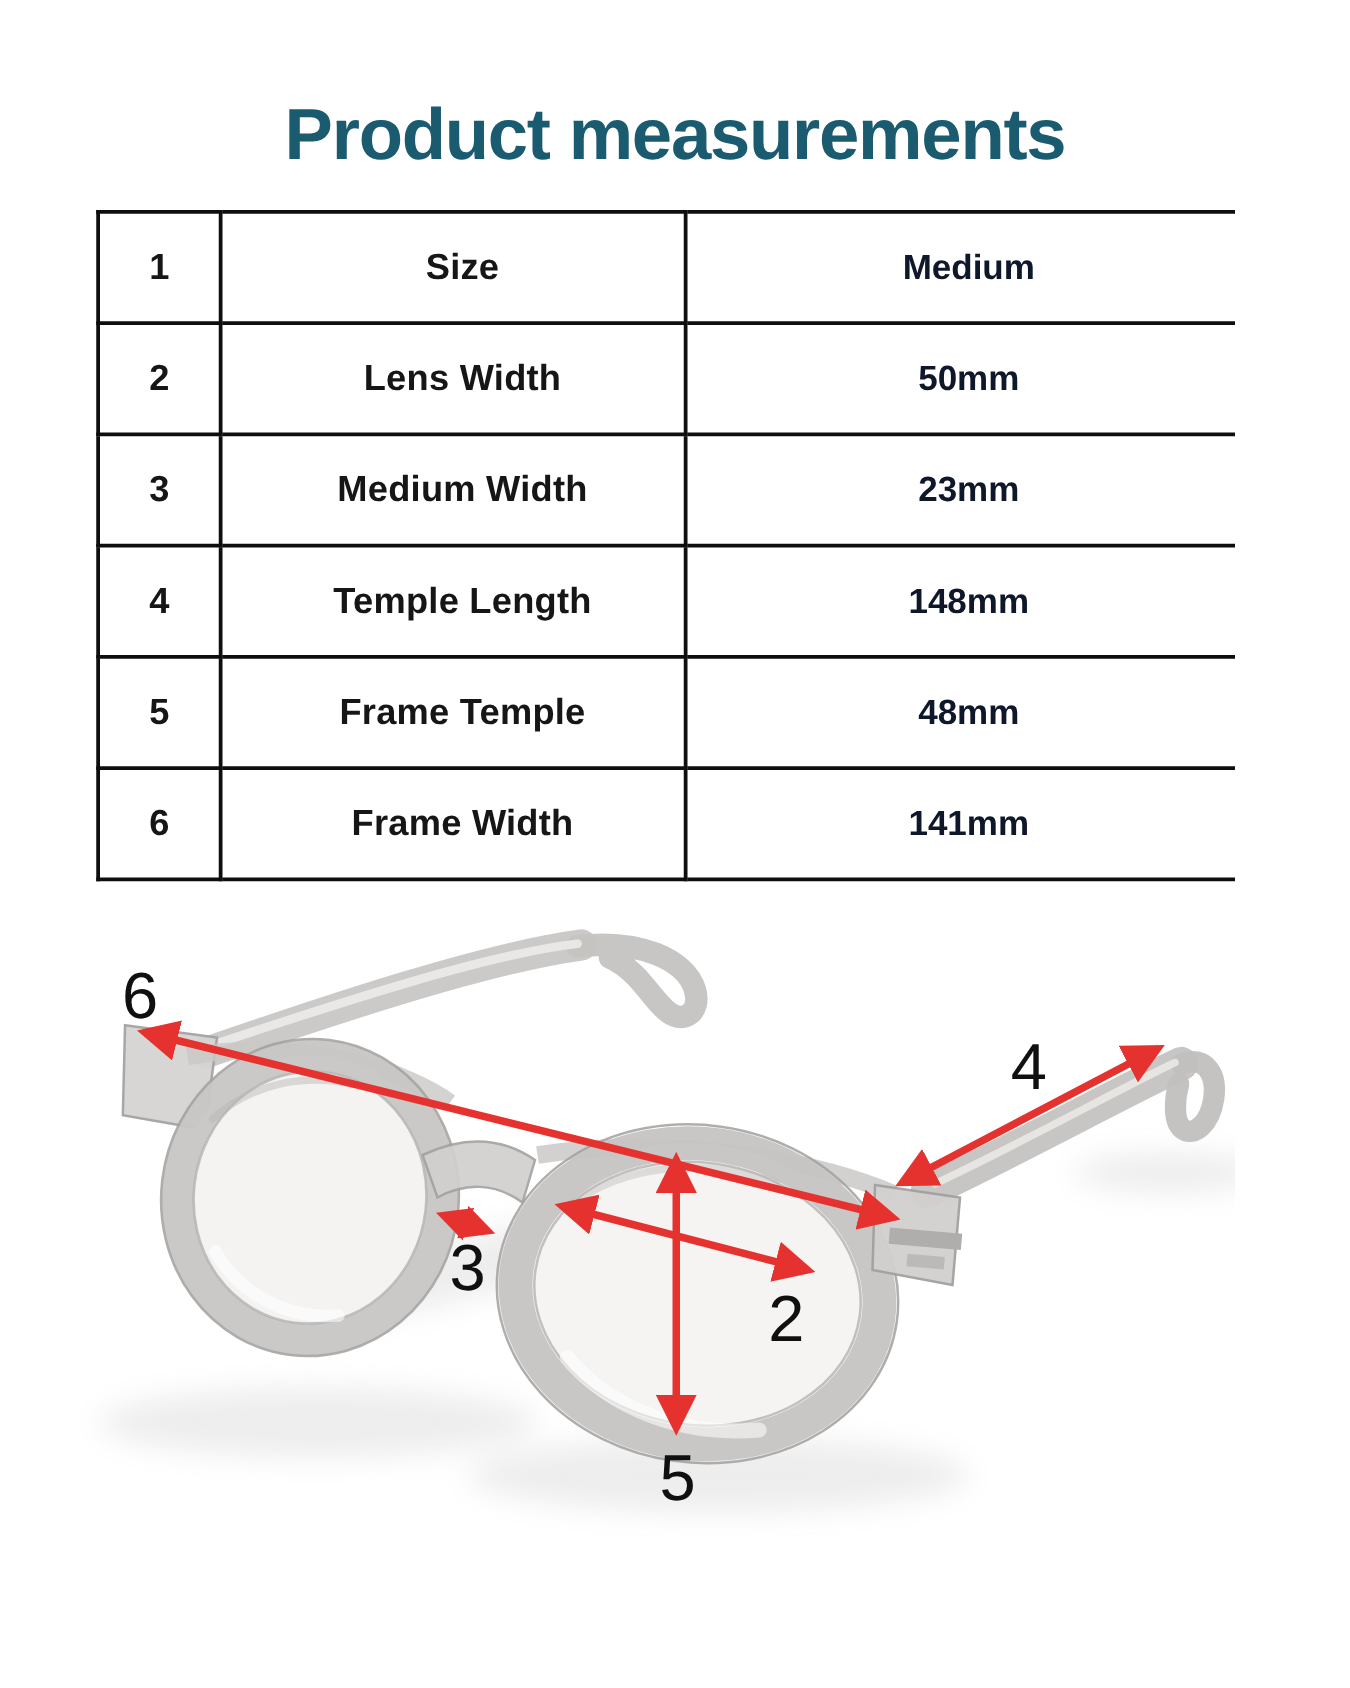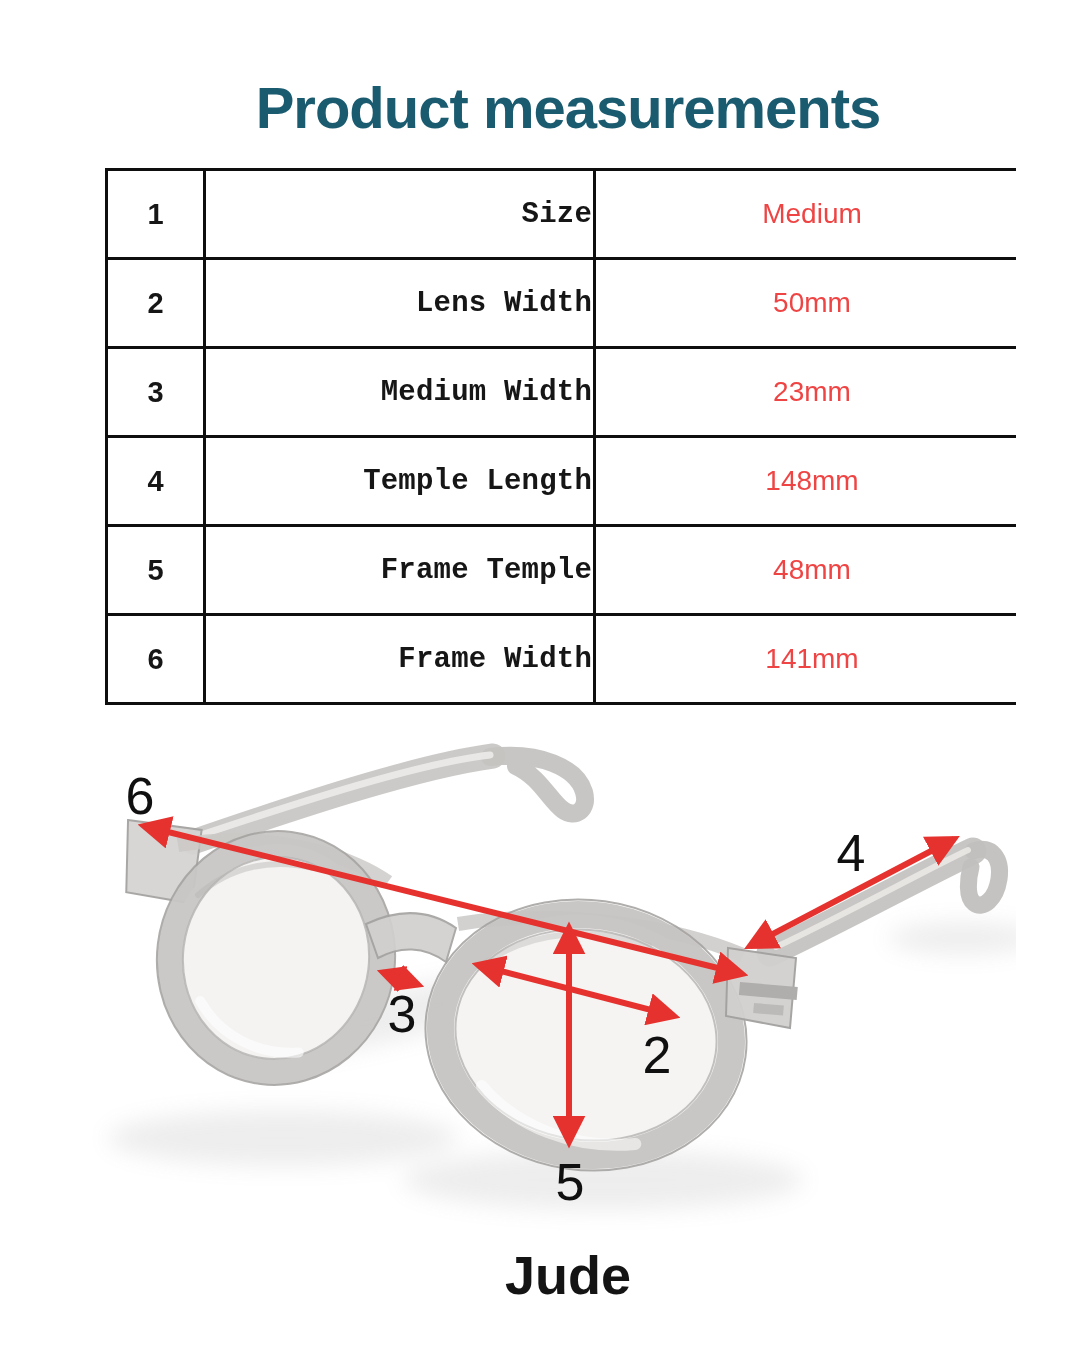--- a/index.html
+++ b/index.html
@@ -9,42 +9,41 @@
     --c-border:#0e0e0e;
   }
   html,body{margin:0;padding:0;background:#ffffff;}
   .canvas{
     position:relative;
     width:988px;height:1350px;
     background:#ffffff;
     font-family:"Liberation Sans", sans-serif;
     color:var(--c-text,#161616);
     overflow:hidden;
-    margin-left:28px;
   }
   .page-title{
     position:absolute;top:74px;left:0;width:1080px;
     text-align:center;
     font-size:58px;font-weight:700;letter-spacing:-1px;
     color:var(--c-title,#1a5b70);
   }
   table.meas{
     position:absolute;left:77px;top:168px;
     width:926px;height:524px;
     border-collapse:collapse;table-layout:fixed;
     background:#fff;
   }
   table.meas td{
     border:3px solid var(--c-border,#0e0e0e);
     vertical-align:middle;
     height:84px;
   }
   td.c-num{width:93px;text-align:center;font-weight:700;font-size:29px;}
-  td.c-label{width:352px;text-align:right;padding-left:34px;font-weight:700;font-size:29px;letter-spacing:0.2px;font-family:Liberation Mono, monospace;}
-  td.c-value{text-align:center;font-weight:400;font-size:28px;color:#ef4444;}
+  td.c-label{width:352px;text-align:center;padding-left:16px;font-weight:700;font-size:29px;letter-spacing:0.2px;}
+  td.c-value{text-align:center;font-weight:700;font-size:28px;color:#0f172a;}
   .diagram{
     position:absolute;left:0;top:710px;width:1080px;height:520px;
   }
   .product-name{
     position:absolute;top:1244px;left:0;width:1080px;
     text-align:center;
     font-size:54px;font-weight:700;color:#141414;letter-spacing:0px;
   }
   .callout-text{
     font-family:"Liberation Sans", sans-serif;
@@ -168,15 +167,14 @@
 
     <g text-anchor="middle">
       <text class="callout-text" x="112" y="104">6</text>
       <text class="callout-text" x="823" y="161">4</text>
       <text class="callout-text" x="374" y="322">3</text>
       <text class="callout-text" x="629" y="363">2</text>
       <text class="callout-text" x="542" y="490">5</text>
     </g>
   </svg>
 
-  <div class="product-name">Jude</div>
 
 </div>
 
 </body></html>

